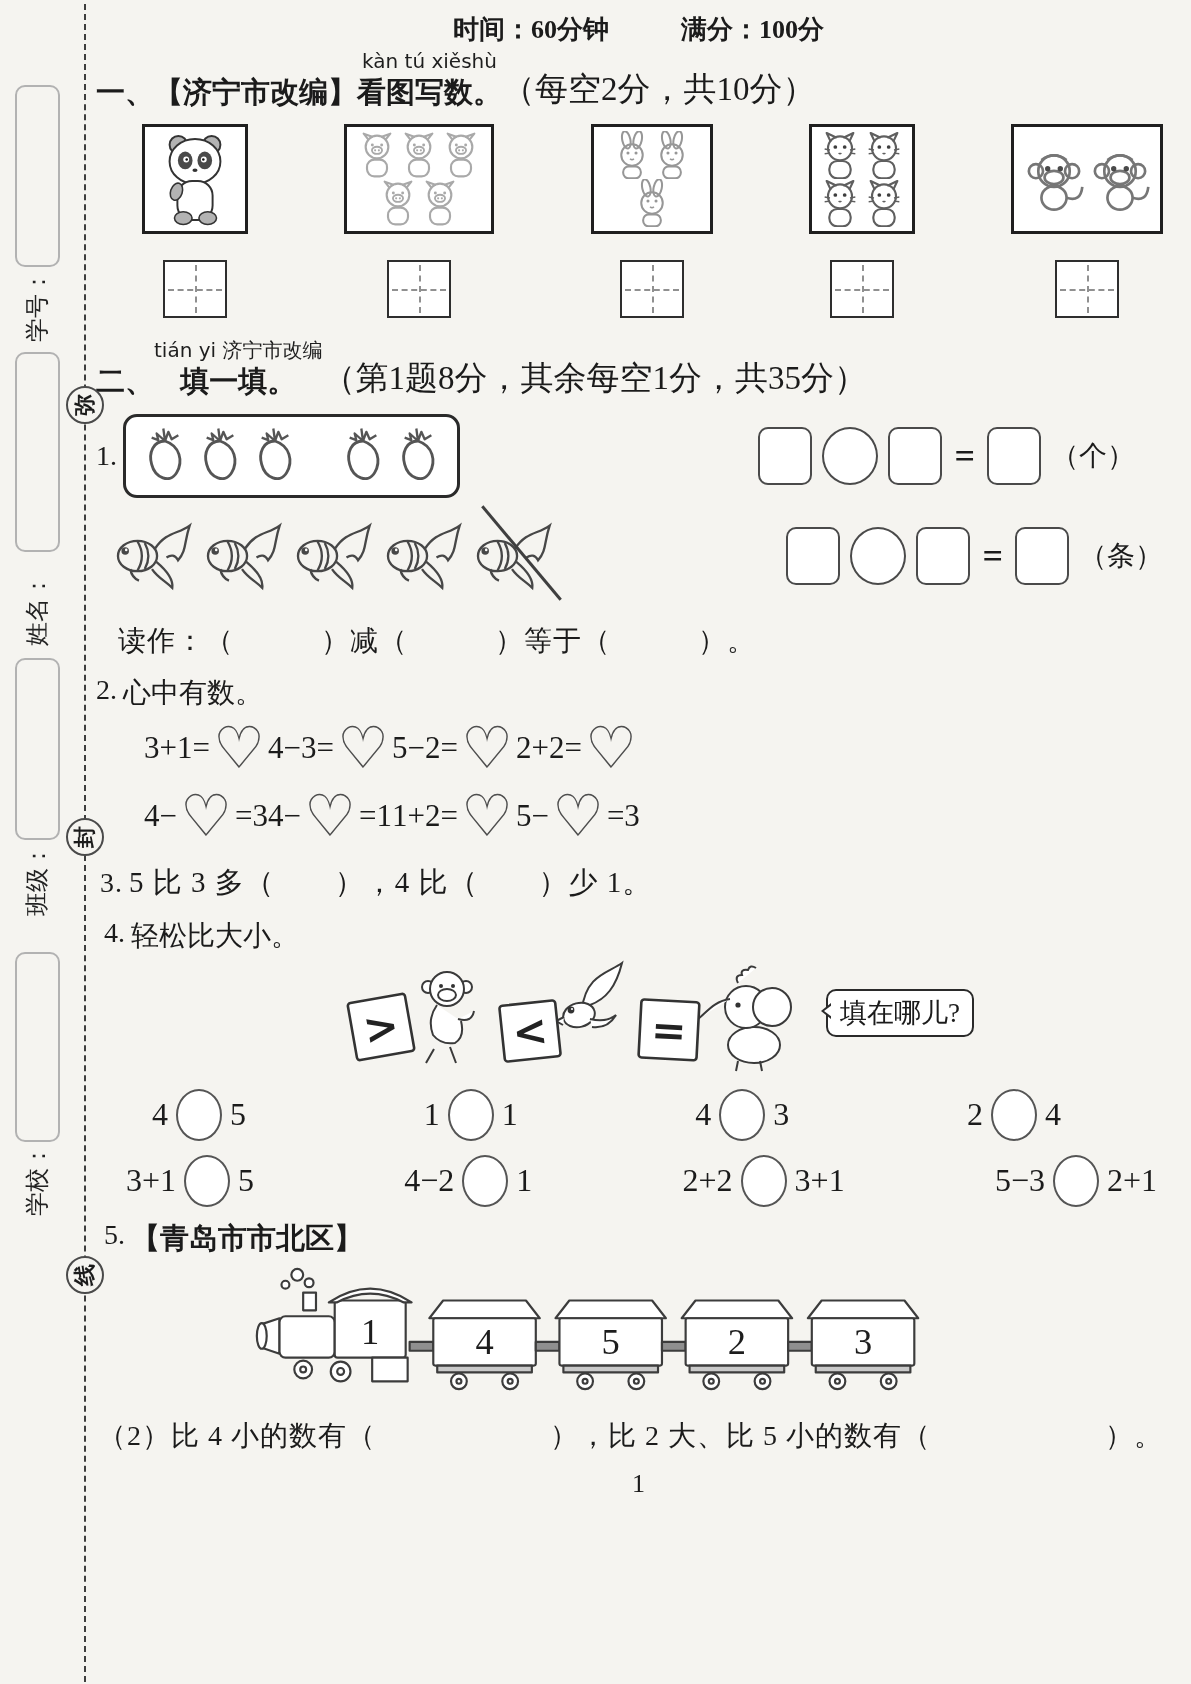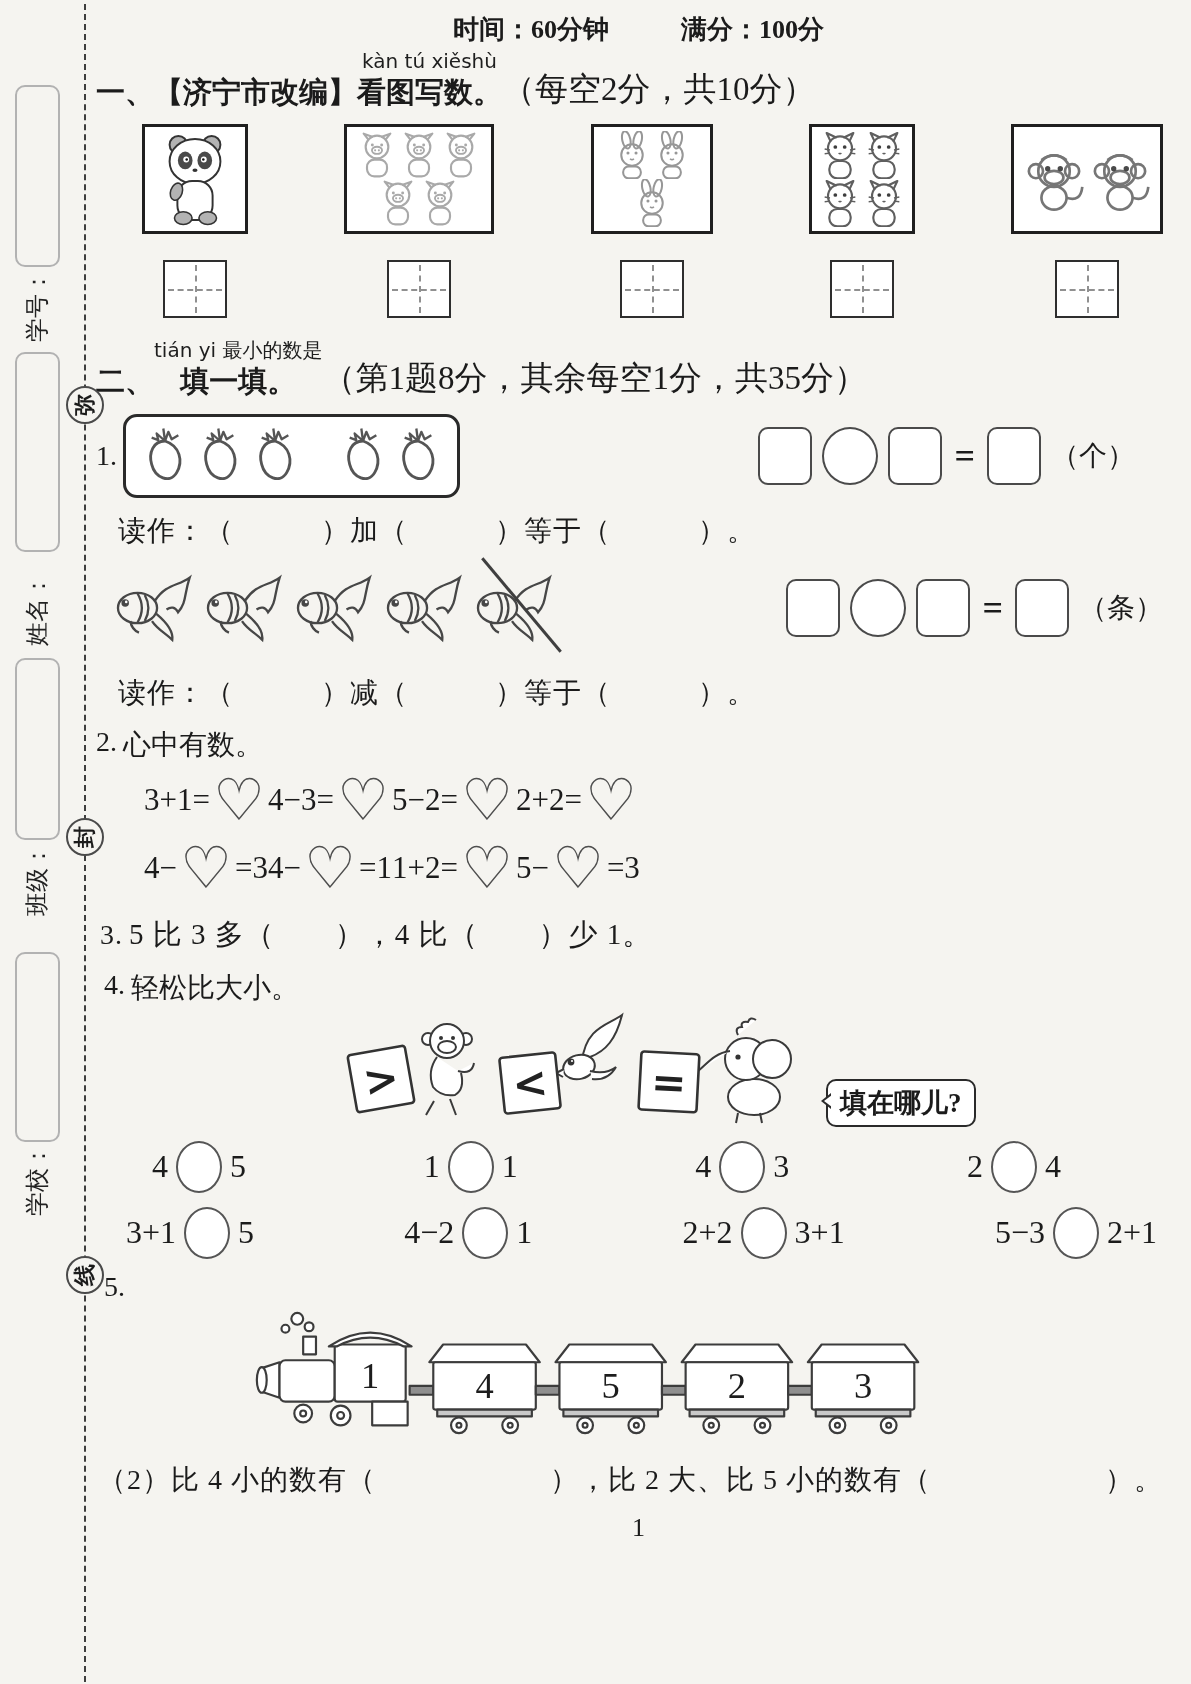--- a/index.html
+++ b/index.html
@@ -62,22 +62,22 @@
 
   .q2head { margin-top:14px; font-size:28px; display:flex; }
   .heartrow { display:flex; align-items:center; margin:0 36px 0 48px; font-size:31px; }
   .heartrow2 { margin-top:-4px; }
   .heq { display:flex; align-items:center; }
   .heart { font-family:"DejaVu Sans",sans-serif; font-size:58px; font-weight:400; color:#4e4e4e; line-height:1.25; margin:0 3px; }
 
   .q3line { margin:10px 0 0 4px; font-size:29px; letter-spacing:1px; }
   .q4head { margin:14px 0 0 8px; font-size:28px; display:flex; }
   .q4art { display:flex; align-items:flex-end; margin:2px 0 0 238px; }
-  .bubble { border:2.5px solid #2a2a2a; border-radius:10px; background:#fff; font-size:27px; font-weight:700;
-            padding:4px 12px; position:relative; margin-left:22px; white-space:nowrap; }
+  .bubble { border:2.5px solid #2a2a2a; border-radius:10px; background:#fff; font-size:27px; font-weight:400;
+            padding:4px 12px; position:relative; margin-left:22px; margin-bottom:38px; white-space:nowrap; }
   .bubble::before { content:""; position:absolute; left:-15px; top:12px; border:8px solid transparent; border-right:10px solid #2a2a2a; }
   .bubble::after  { content:""; position:absolute; left:-10px; top:14px; border:6px solid transparent; border-right:8px solid #fff; }
 
   .cmprow { display:flex; justify-content:space-between; align-items:center; font-size:32px; }
   .cmprow1 { margin:14px 120px 0 56px; }
   .cmprow2 { margin:14px 24px 0 30px; }
   .citem { display:flex; align-items:center; gap:8px; }
   .ccircle { width:46px; height:52px; border:2.3px solid #555; border-radius:50%; background:#fff; }
 
   .q5head { margin:12px 0 0 8px; font-size:29px; display:flex; }
@@ -289,21 +289,21 @@
               <use href="#sym-monkey"></use>
             </svg>
         </div>
         <div class="tzg"></div>
       </div>
     </div>
 
     <div class="sec-head" style="margin-top:22px;">
       <span>二、</span>
         <span class="pinwrap">
-          <span class="pinyin">tián yi 最小的数是</span>
+          <span class="pinyin">tián yi 济宁市改编</span>
           <span>填一填。</span>
         </span>
         <span class="score">（第1题8分，其余每空1分，共35分）</span>
     </div>
 
     <div class="q1row">
       <span class="qnum">1.</span>
       <div class="eggbox">
         <svg width="46" height="60">
             <use href="#sym-eggplant"></use>
@@ -324,21 +324,20 @@
       </div>
       <div class="eq eq1">
         <div class="eq-sq"></div>
         <div class="eq-ci"></div>
         <div class="eq-sq"></div>
         <span class="eq-eq">=</span>
         <div class="eq-sq"></div>
         <span class="unit">（个）</span>
       </div>
     </div>
-    <div class="readline">读作：（　　　）加（　　　）等于（　　　）。</div>
 
     <div class="fishrow">
       <div class="fish-w"><svg viewBox="0 0 58 52">
             <use href="#sym-fish"></use>
           </svg></div>
       <div class="fish-w"><svg viewBox="0 0 58 52">
             <use href="#sym-fish"></use>
           </svg></div>
       <div class="fish-w"><svg viewBox="0 0 58 52">
             <use href="#sym-fish"></use>
@@ -511,20 +510,21 @@
         </div>
       <div class="citem">
           <span>5−3</span>
           <div class="ccircle"></div>
           <span>2+1</span>
         </div>
     </div>
 
     <div class="q5head">
       <span class="qnum">5.</span>
+      <span class="src">【青岛市市北区】</span>
     </div>
     <div class="trainwrap">
       <svg width="690" height="142" viewBox="0 0 700 144">
         <g fill="#fff" stroke="#3c3c3c" stroke-width="2.2" stroke-linejoin="round">
           <circle cx="40" cy="22" r="4"></circle>
             <circle cx="52" cy="12" r="6"></circle>
             <circle cx="64" cy="20" r="4.5"></circle>
           <rect x="58" y="30" width="13" height="18"></rect>
           <path d="M34,56 L16,62 L16,86 L34,92 Z"></path>
           <ellipse cx="16" cy="74" rx="5" ry="13"></ellipse>

